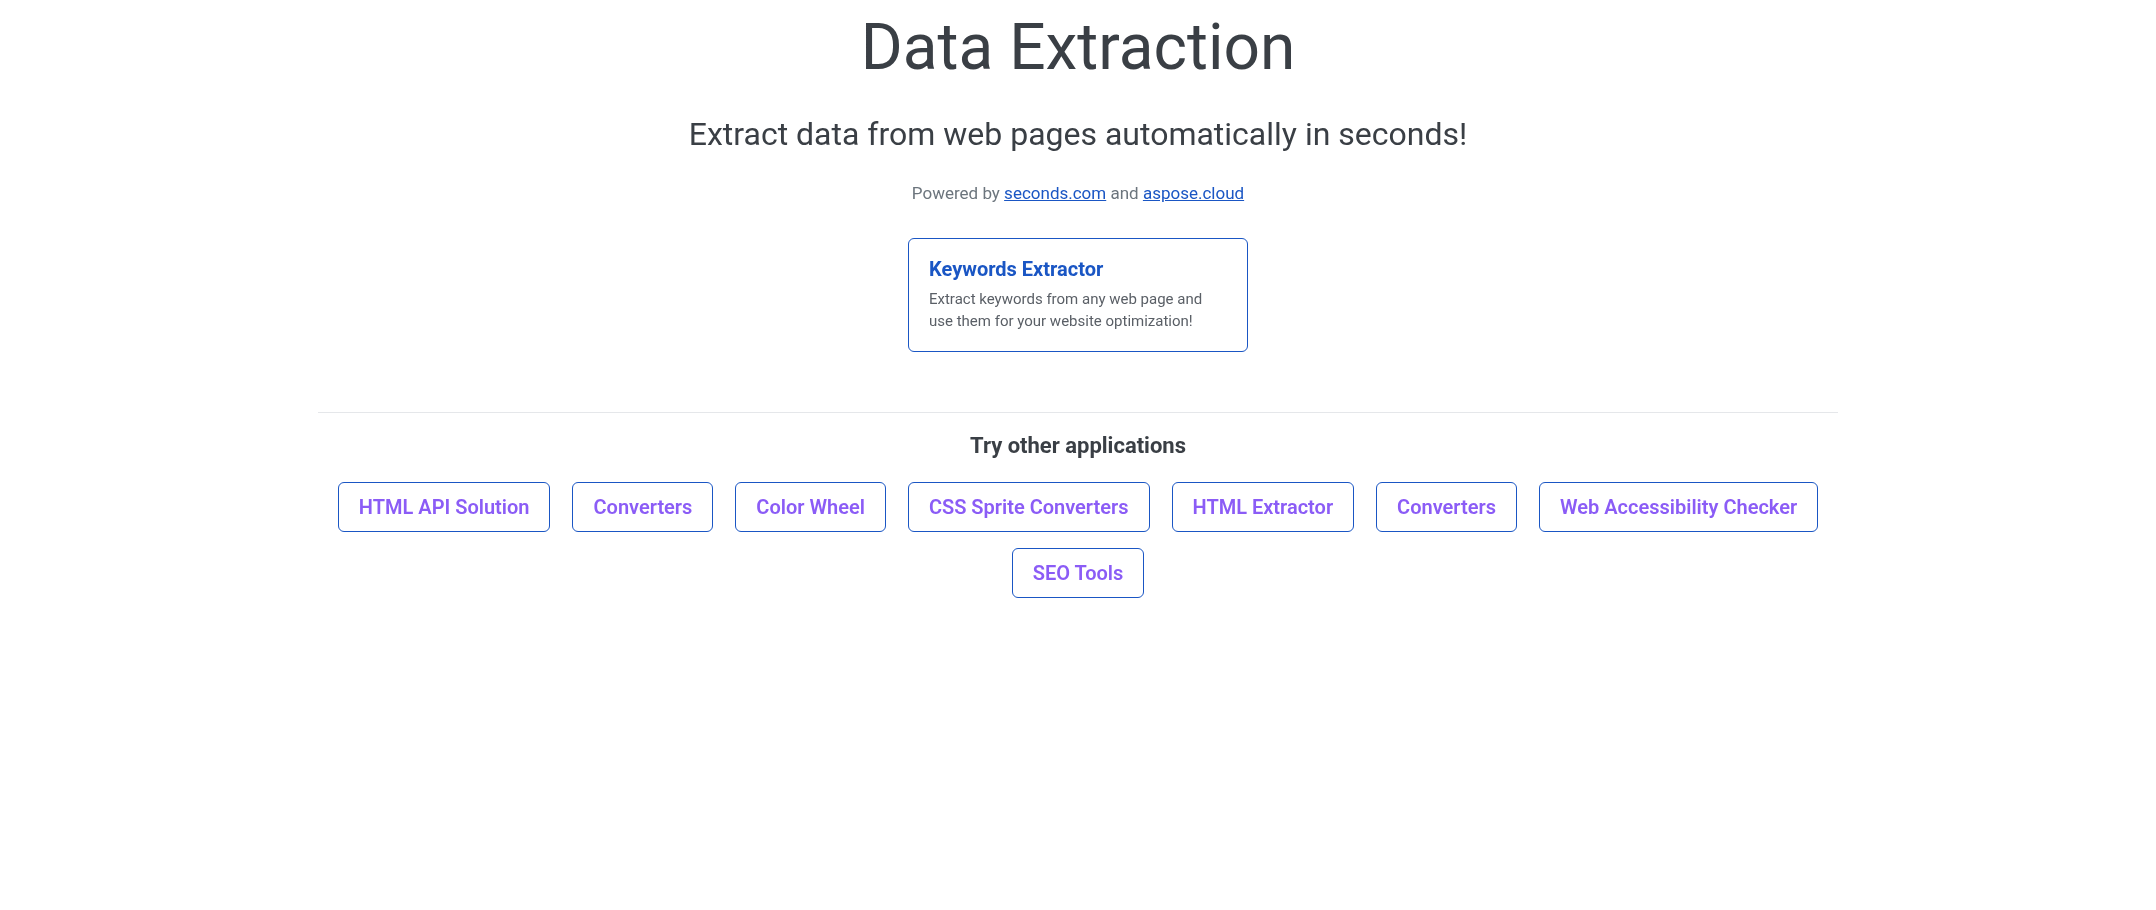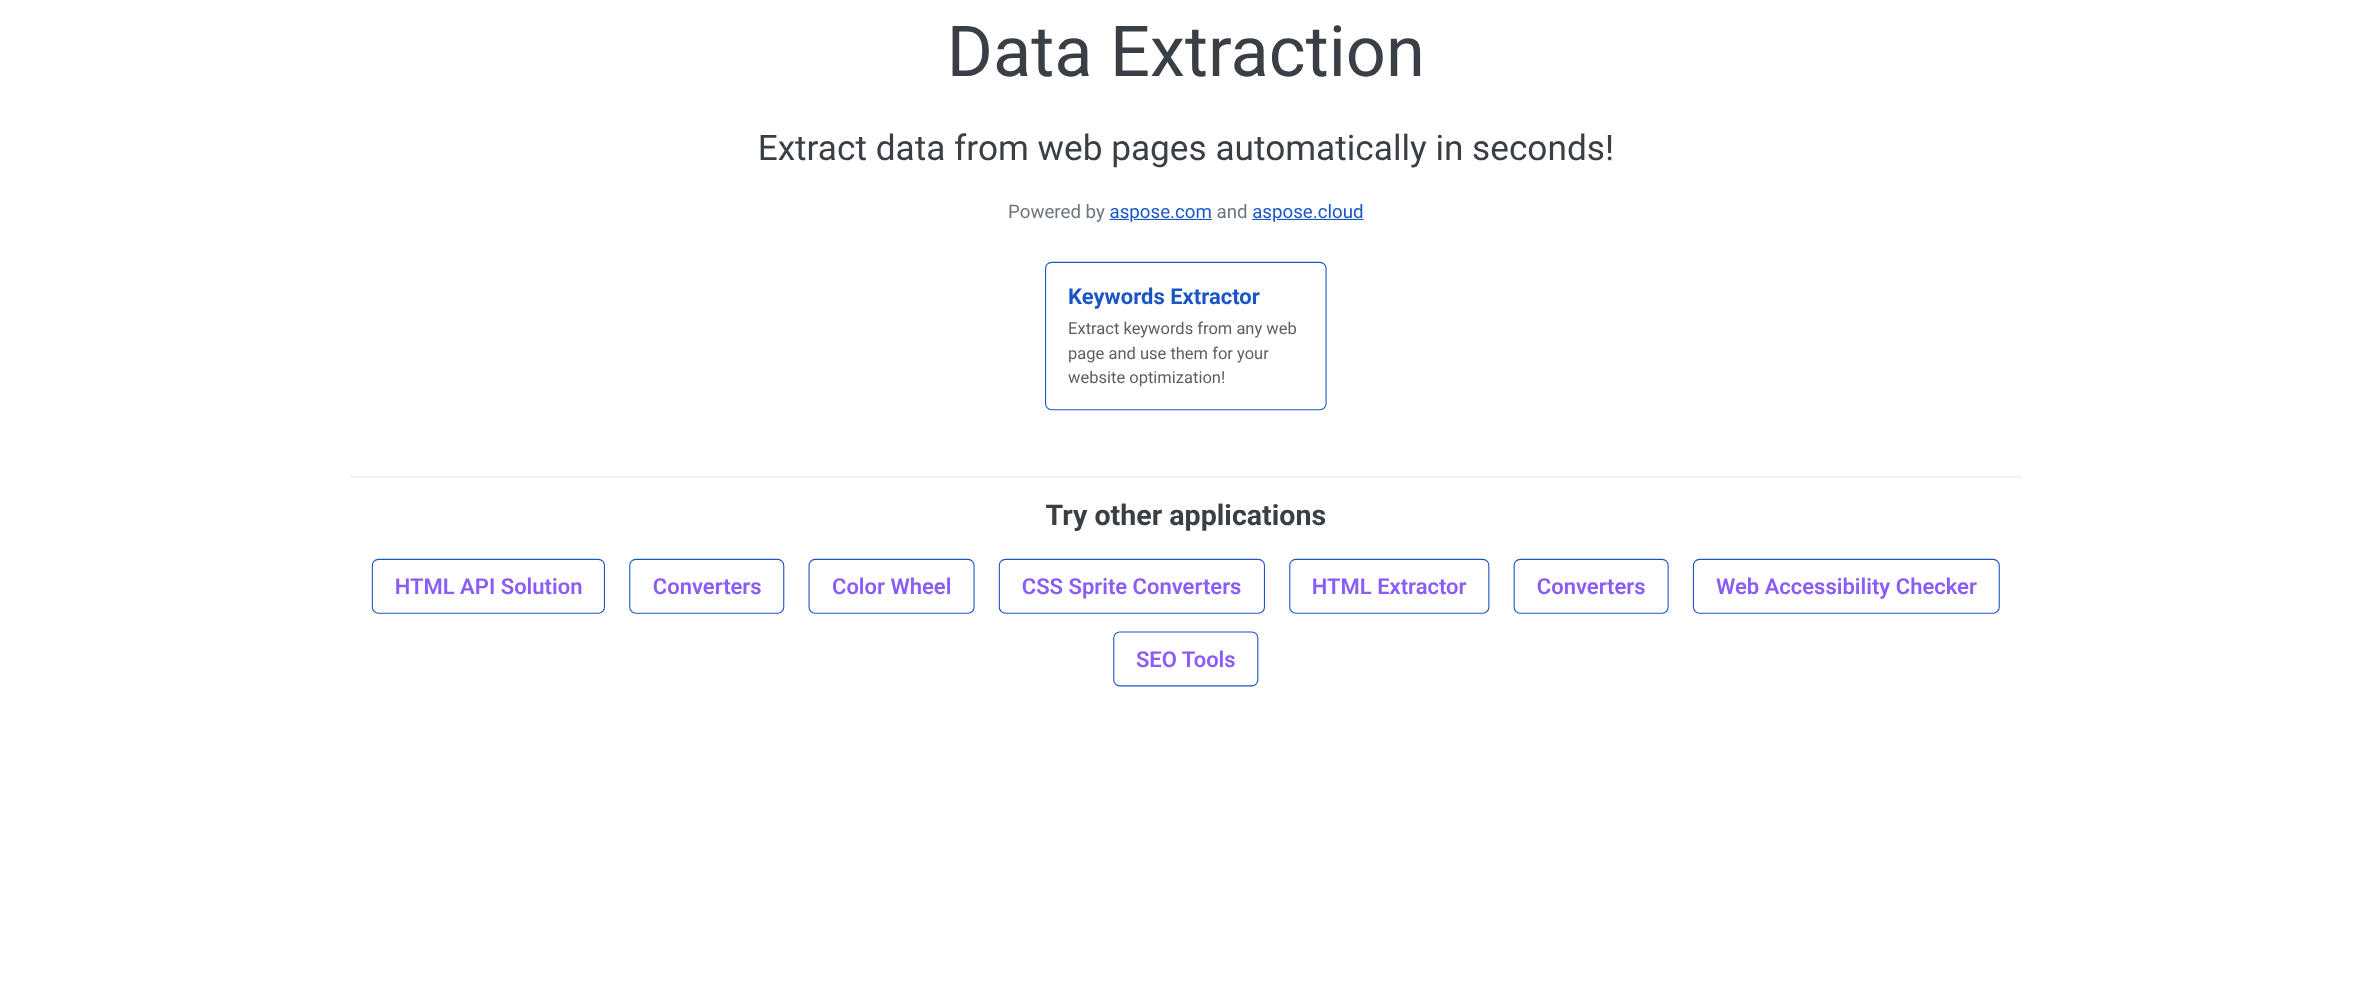--- a/index.html
+++ b/index.html
@@ -43,42 +43,42 @@
   }
   .card-wrap {
     display: flex;
     justify-content: center;
     margin-bottom: 60px;
   }
   .card {
     border: 1.5px solid #1a56c4;
     border-radius: 6px;
     padding: 18px 20px;
-    width: 256px;
+    width: 340px;
     text-align: left;
     cursor: pointer;
   }
   .card-title {
     color: #1a56c4;
     font-size: 20px;
     font-weight: 700;
     margin-bottom: 8px;
   }
   .card-desc {
     color: #5a5f66;
     font-size: 15px;
     line-height: 1.45;
   }
   .divider {
     border: none;
     border-top: 1px solid #e5e7ea;
     margin: 0 0 20px 0;
   }
   .section-title {
-    font-size: 26px;
+    font-size: 22px;
     font-weight: 700;
     color: #3a3f45;
     margin-bottom: 24px;
   }
   .chips {
     display: flex;
     flex-wrap: wrap;
     justify-content: center;
     gap: 16px 22px;
     padding-bottom: 20px;
@@ -96,21 +96,21 @@
   }
 </style>
 </head>
 <body>
 
 <div class="container">
   <h1 class="page-title">Data Extraction</h1>
   <h2 class="page-subtitle">Extract data from web pages automatically in seconds!</h2>
 
   <p class="powered-by">
-    <span>Powered by </span><a href="#">aspose.com</a><span> and </span><a href="#">aspose.cloud</a>
+    <span>Powered by </span><a href="#">seconds.com</a><span> and </span><a href="#">aspose.cloud</a>
   </p>
 
   <div class="card-wrap">
     <div class="card">
       <div class="card-title">Keywords Extractor</div>
       <div class="card-desc">Extract keywords from any web page and use them for your website optimization!</div>
     </div>
   </div>
 
   <hr class="divider">

